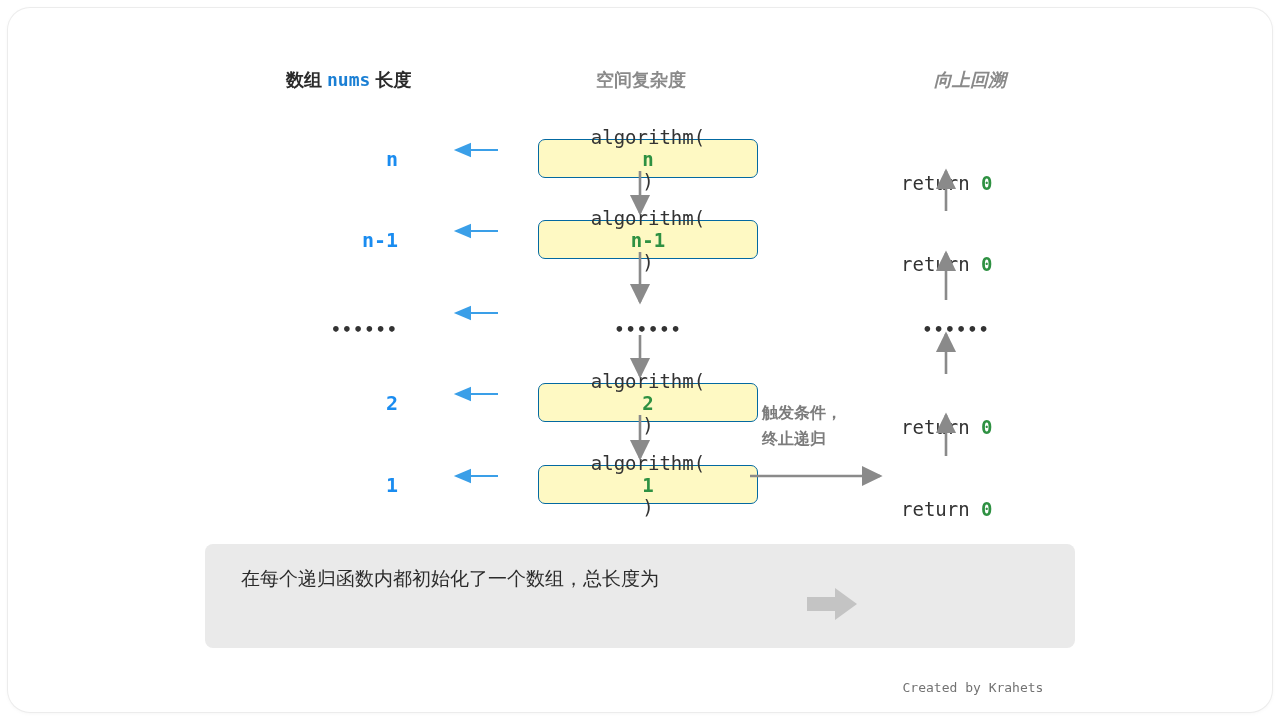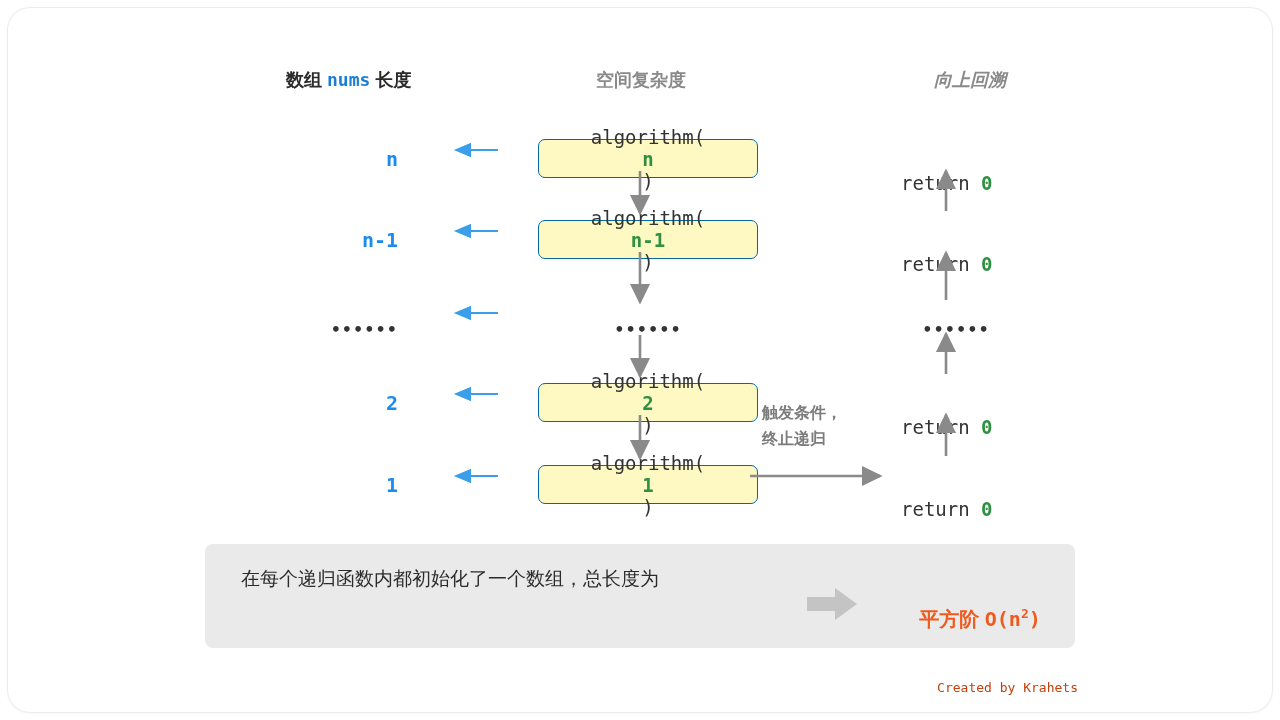--- a/index.html
+++ b/index.html
@@ -141,23 +141,23 @@
   }
   .sum-value .mono {
     font-family: "DejaVu Sans Mono", monospace;
   }
   .sum-value sup { font-size: 13px; }
 
   
   #footer {
     font-family: "DejaVu Sans Mono", monospace;
     font-size: 13px;
-    color: #c2410c;
-    white-space: nowrap;
-    text-align: right;
+    color: #737373;
+    white-space: nowrap;
+    text-align: center;
   }
 </style>
 </head>
 <body>
 
 <div id="card">
 
   <div class="abs hdr hdr-left" style="left:278px; top:60px;">
     <span>数组</span>
     <span class="hdr-mono-blue">nums</span>
@@ -267,21 +267,17 @@
   <div id="summary" class="abs" style="left:197px; top:536px; width:870px; height:104px;">
 
     <div class="abs sum-text" style="left:36px; top:22px;">在每个递归函数内都初始化了一个数组，总长度为</div>
 
 
     <svg class="abs" style="left:600px; top:42px;" width="55" height="36" viewBox="0 0 55 36">
       <path d="M2,11 L30,11 L30,2 L52,18 L30,34 L30,25 L2,25 Z" fill="#c4c4c4"></path>
     </svg>
 
 
-    <div class="abs sum-value" style="left:670px; top:62px; width:210px;">
-      <span>平方阶</span>
-      <span class="mono"><span>O(n</span><sup>2</sup><span>)</span></span>
-    </div>
   </div>
 
   <div id="footer" class="abs" style="left:860px; top:672px; width:210px;">Created by Krahets</div>
 
 </div>
 
 </body></html>

